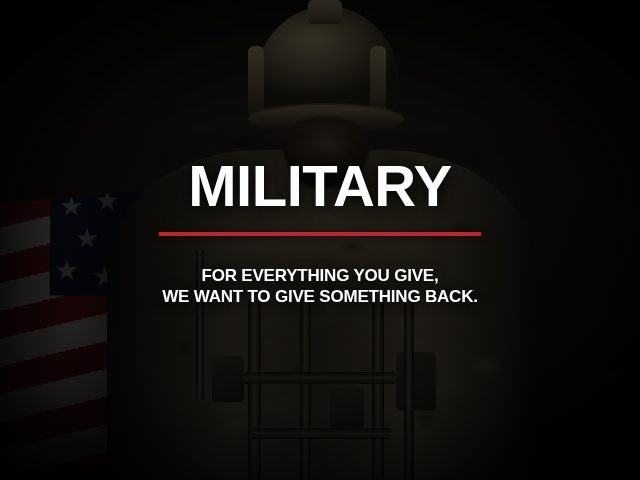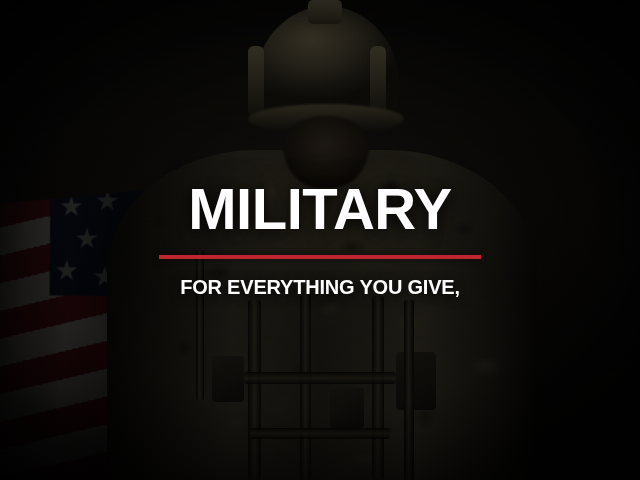--- a/index.html
+++ b/index.html
@@ -250,26 +250,26 @@
     width: 322px;
     height: 4px;
     background: #bf2430;
     margin: 18px 0 16px 0;
     box-shadow: 0 0 6px rgba(0,0,0,.6);
   }
 
   .subline {
     color: #ffffff;
     font-weight: 700;
-    font-size: 20px;
+    font-size: 17px;
     line-height: 1.22;
     letter-spacing: -0.2px;
     text-transform: uppercase;
     text-shadow: 0 2px 12px rgba(0,0,0,.85);
-    margin: 0;
+    margin: 14px;
     white-space: nowrap;
   }
   .subline span { display: block; }
 </style>
 </head>
 <body>
 
 <div id="poster">
 
   <div class="bg-layer bg-base"></div>
@@ -319,16 +319,17 @@
 
   <div class="content">
     <h1 class="headline">
       <span class="l1">MILITARY</span>
     </h1>
 
     <div class="divider"></div>
 
     <p class="subline">
       <span>FOR EVERYTHING YOU GIVE,</span>
+      <span>WE WANT TO GIVE SOMETHING BACK.</span>
     </p>
   </div>
 
 </div>
 
 </body></html>

